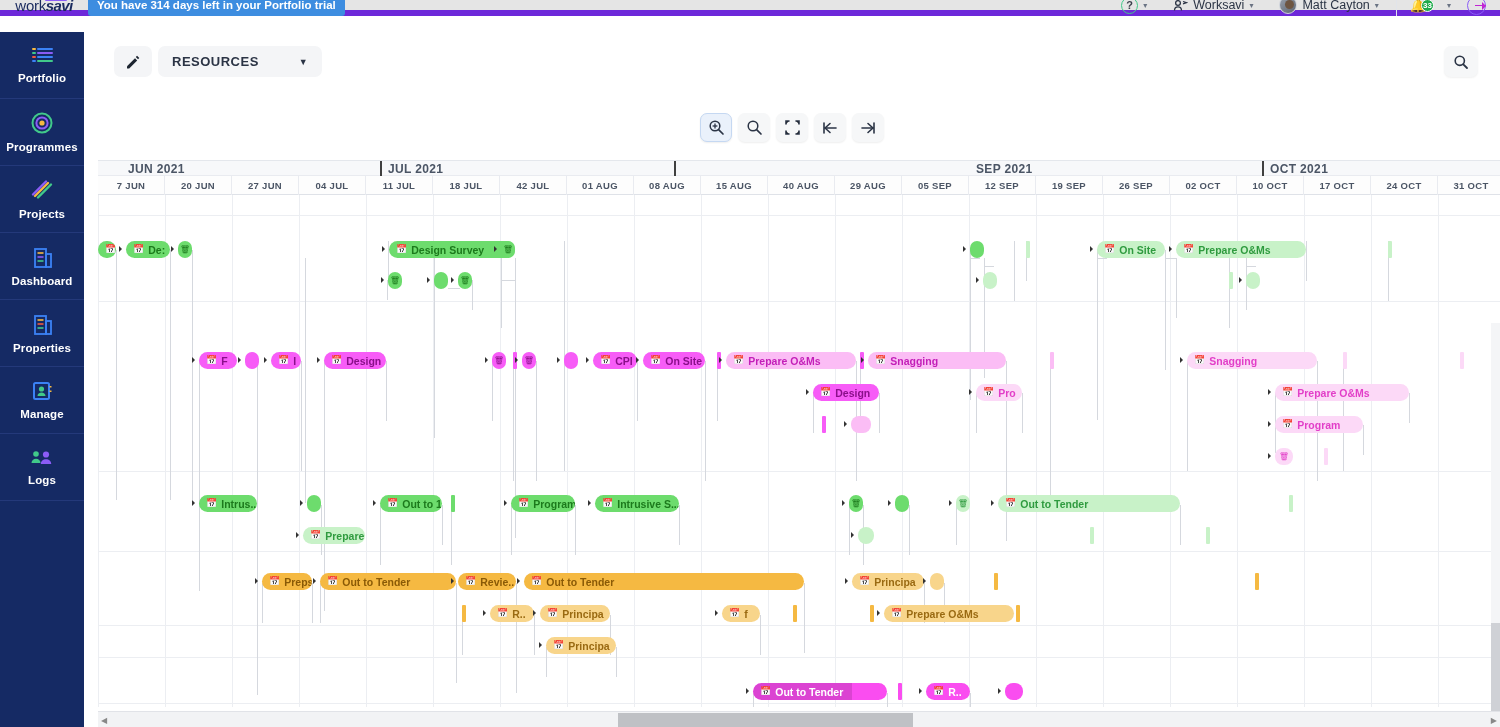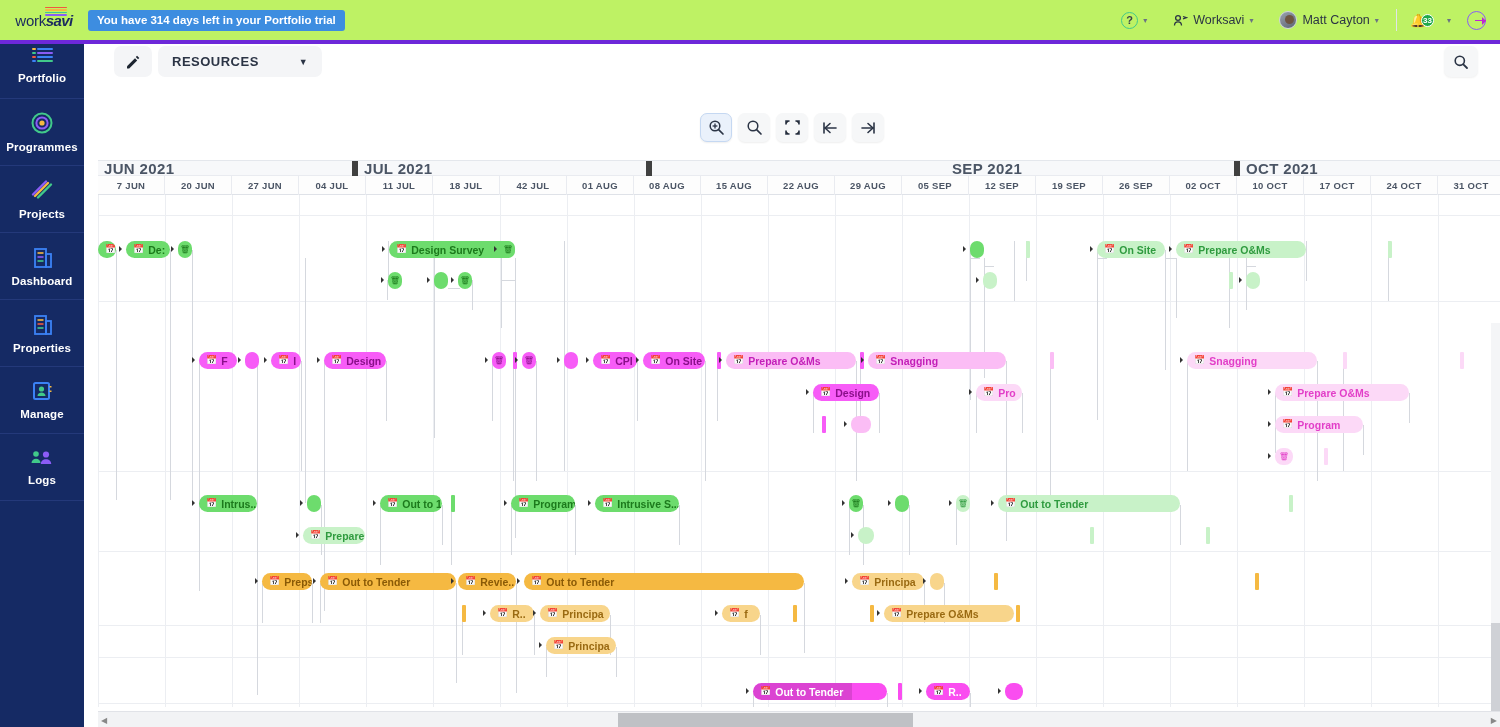--- a/index.html
+++ b/index.html
@@ -6,23 +6,23 @@
   html,body { width:1500px; height:727px; overflow:hidden; }
   body {
     font-family: "Liberation Sans", sans-serif;
     background:#ffffff;
     font-size:12px;
     color:#2b3445;
   }
 
   
   #topbar{
-    position:absolute; left:0; top:0; width:1500px; height:44px;
-    background:#bef264; display:flex; align-items:center;
-    border-bottom:4px solid #6d28d9; z-index:40;
+    position:absolute; left:0; top:0; width:1500px; height:16px;
+    background:#e5e5e5; display:flex; align-items:center;
+    border-bottom:6px solid #6d28d9; z-index:40;
   }
   #logo{ width:84px; display:flex; align-items:center; justify-content:center;
     height:32px; padding-left:4px; }
   .logo-txt{ font-size:15px; font-weight:400; letter-spacing:-.3px; color:#1a2a5e; position:relative;}
   .logo-txt b{ font-weight:800; font-style:italic; letter-spacing:-.6px;}
   .logo-bars{ position:absolute; right:6px; top:-5px; width:22px; height:6px; }
   .logo-bars i{ display:block; height:1.6px; margin-bottom:1px; border-radius:1px;}
   #trial{
     margin-left:4px; background:#3d8de0; color:#fff; font-weight:700;
     font-size:11.5px; padding:4px 9px 5px; border-radius:3px; white-space:nowrap;
@@ -99,23 +99,23 @@
     width:32px;height:29px;background:#f6f7f8;border-radius:7px;
     display:flex;align-items:center;justify-content:center;
     box-shadow:0 1px 2px rgba(0,0,0,.07);
   }
   .zt.active{ background:#eaf1fb; border:1px solid #c5d8f2;}
 
   
   #tlwrap{ position:absolute;left:0;top:128px;width:1416px;height:567px;}
   #months{ position:absolute;left:14px;top:0;width:1402px;height:16px;
     background:#f7f8fa;border-top:1px solid #e4e7ec;border-bottom:1px solid #e9ebf0;}
-  .mcell{ position:absolute;top:0;height:16px;font-size:15px;color:#4b5costume;
+  .mcell{ position:absolute;top:0;height:16px;font-size:12px;color:#4b5costume;
     color:#4b5565;font-weight:600;letter-spacing:.35px; padding-left:6px;
-    line-height:16px; border-right:6px solid #404040;}
+    line-height:16px; border-right:2px solid #404040;margin-left:24px;}
   #weeks{ position:absolute;left:14px;top:16px;width:1402px;height:19px;
     background:#fdfdfd;border-bottom:1px solid #dfe2e8;}
   .wcell{ position:absolute;top:0;height:19px;font-size:9.5px;color:#4b5565;
     font-weight:600;letter-spacing:.3px;line-height:19px;text-align:center;
     border-right:1px solid #e9ebf0;}
 
   #grid{ position:absolute;left:14px;top:35px;width:1402px;height:512px;overflow:hidden;}
   .gl{ position:absolute;top:0;width:1px;height:512px;background:#eceef2;}
   .hl{ position:absolute;left:0;width:1402px;height:1px;background:#eceef2;}
 
@@ -350,21 +350,21 @@
         <div class="wcell" style="left: 0px; width: 67px;">7 JUN</div>
         <div class="wcell" style="left: 67px; width: 67px;">20 JUN</div>
         <div class="wcell" style="left: 134px; width: 67px;">27 JUN</div>
         <div class="wcell" style="left: 201px; width: 67px;">04 JUL</div>
         <div class="wcell" style="left: 268px; width: 67px;">11 JUL</div>
         <div class="wcell" style="left: 335px; width: 67px;">18 JUL</div>
         <div class="wcell" style="left: 402px; width: 67px;">42 JUL</div>
         <div class="wcell" style="left: 469px; width: 67px;">01 AUG</div>
         <div class="wcell" style="left: 536px; width: 67px;">08 AUG</div>
         <div class="wcell" style="left: 603px; width: 67px;">15 AUG</div>
-        <div class="wcell" style="left: 670px; width: 67px;">22 AUG</div>
+        <div class="wcell" style="left: 670px; width: 67px;">40 AUG</div>
         <div class="wcell" style="left: 737px; width: 67px;">29 AUG</div>
         <div class="wcell" style="left: 804px; width: 67px;">05 SEP</div>
         <div class="wcell" style="left: 871px; width: 67px;">12 SEP</div>
         <div class="wcell" style="left: 938px; width: 67px;">19 SEP</div>
         <div class="wcell" style="left: 1005px; width: 67px;">26 SEP</div>
         <div class="wcell" style="left: 1072px; width: 67px;">02 OCT</div>
         <div class="wcell" style="left: 1139px; width: 67px;">10 OCT</div>
         <div class="wcell" style="left: 1206px; width: 67px;">17 OCT</div>
         <div class="wcell" style="left: 1273px; width: 67px;">24 OCT</div>
         <div class="wcell" style="left: 1340px; width: 67px;">31 OCT</div>

